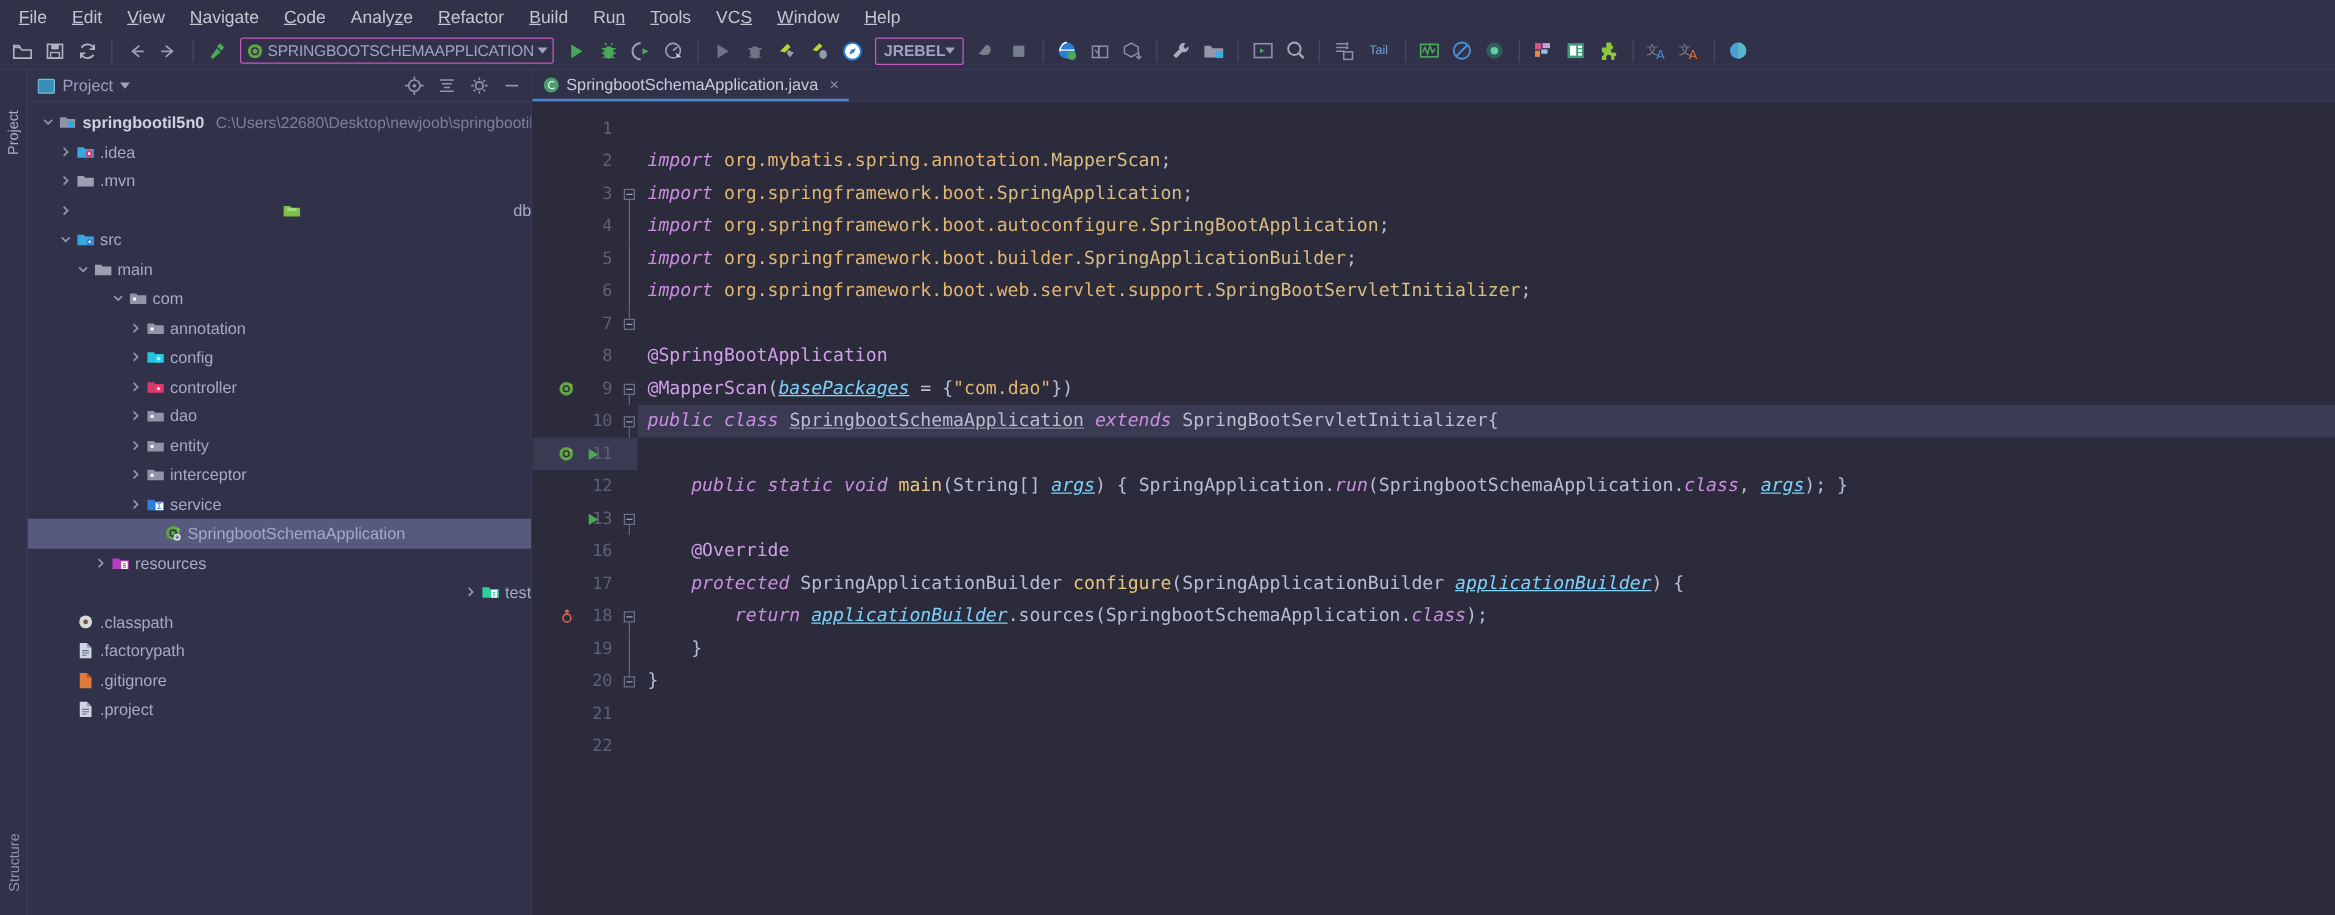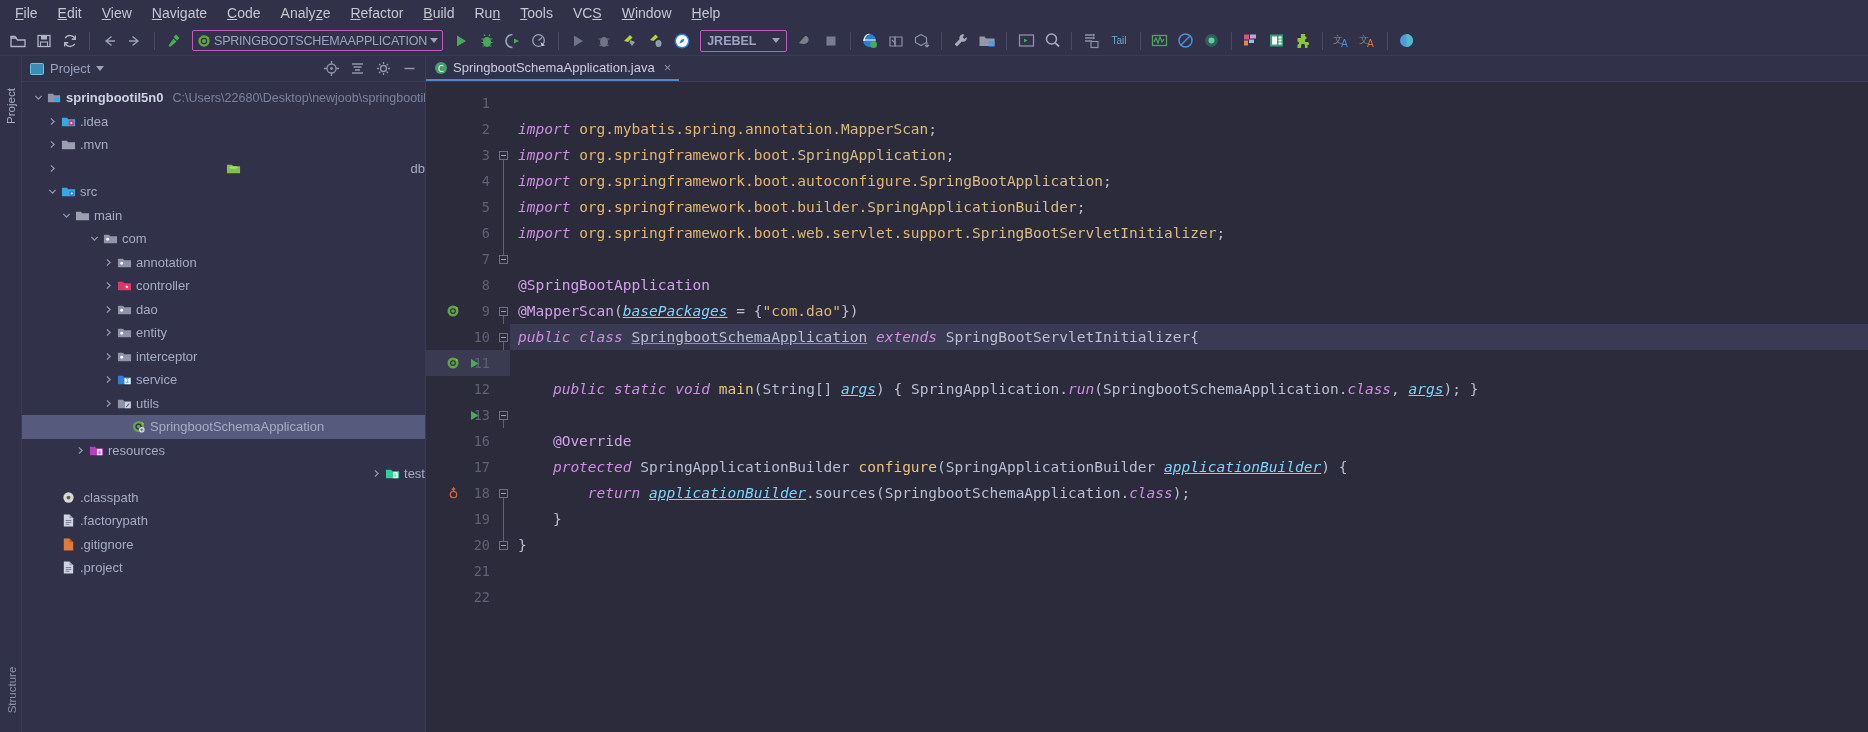--- a/index.html
+++ b/index.html
@@ -77,21 +77,21 @@
     border-left: 4px solid transparent;
     border-right: 4px solid transparent;
     border-top: 5px solid #9fa3c0;
     flex: none;
   }
   .jrebel-box {
     height: 22px;
     border: 1px solid #c05cc0;
     border-radius: 2px;
     display: flex; align-items: center;
-    padding: 0 6px; gap: 16px;
+    padding: 0 6px; gap: 0;
     margin: 16px 4px;
     text-align: center;
   }
   .jrebel-box .jr-label {
     color: #9fa3c0; font-size: 12.5px; font-weight: 600;
   }
   .tail-label { color: #6ea8d8; font-size: 10px; padding: 0 6px; }
 
   
   .body { display: flex; flex: 1; min-height: 0; }
@@ -698,20 +698,35 @@
             <span class="tlabel">annotation</span>
           </div>
           <div class="trow" style="padding-left: 80px;">
             <span class="arrow">
               <svg width="9" height="9" viewBox="0 0 10 10">
                 <path d="M3.2 1.5 6.8 5 3.2 8.5" fill="none" stroke="#9499b3" stroke-width="1.4"></path>
               </svg>
             </span>
             <span class="ficon">
               <svg width="15" height="15" viewBox="0 0 16 16">
+                <path d="M1 4h5.5l1 1.5H15V13H1z" fill="#26c2e0"></path>
+                <circle cx="10.5" cy="9.5" r="3.2" fill="#2bd4ea"></circle>
+                <circle cx="10.5" cy="9.5" r="1.2" fill="#ffffff"></circle>
+              </svg>
+            </span>
+            <span class="tlabel">config</span>
+          </div>
+          <div class="trow" style="padding-left: 80px;">
+            <span class="arrow">
+              <svg width="9" height="9" viewBox="0 0 10 10">
+                <path d="M3.2 1.5 6.8 5 3.2 8.5" fill="none" stroke="#9499b3" stroke-width="1.4"></path>
+              </svg>
+            </span>
+            <span class="ficon">
+              <svg width="15" height="15" viewBox="0 0 16 16">
                 <path d="M1 4h5.5l1 1.5H15V13H1z" fill="#d8386b"></path>
                 <circle cx="10.5" cy="9.5" r="3.2" fill="#ea3b72"></circle>
                 <circle cx="10.5" cy="9.5" r="1.2" fill="#ffffff"></circle>
               </svg>
             </span>
             <span class="tlabel">controller</span>
           </div>
           <div class="trow" style="padding-left: 80px;">
             <span class="arrow">
               <svg width="9" height="9" viewBox="0 0 10 10">
@@ -761,35 +776,20 @@
               </svg>
             </span>
             <span class="ficon">
               <svg width="15" height="15" viewBox="0 0 16 16">
                 <path d="M1 4h5.5l1 1.5H15V13H1z" fill="#2f7fd8"></path>
                 <rect x="8" y="6.5" width="6.5" height="6.5" fill="#ffffff"></rect>
                 <text x="11.2" y="12" font-size="7" fill="#2f7fd8" text-anchor="middle" font-family="DejaVu Sans, sans-serif">Σ</text>
               </svg>
             </span>
             <span class="tlabel">service</span>
-          </div>
-          <div class="trow" style="padding-left: 80px;">
-            <span class="arrow">
-              <svg width="9" height="9" viewBox="0 0 10 10">
-                <path d="M3.2 1.5 6.8 5 3.2 8.5" fill="none" stroke="#9499b3" stroke-width="1.4"></path>
-              </svg>
-            </span>
-            <span class="ficon">
-              <svg width="15" height="15" viewBox="0 0 16 16">
-                <path d="M1 4h5.5l1 1.5H15V13H1z" fill="#8f94a8"></path>
-                <path d="M8.5 6.5h6v6.5h-6z" fill="#cfd4e2"></path>
-                <path d="M10 11.5 13 8" stroke="#5a6070" stroke-width="1.2"></path>
-              </svg>
-            </span>
-            <span class="tlabel">utils</span>
           </div>
           <div class="trow sel" style="padding-left: 94px;">
             <span class="arrow empty">
               <svg width="9" height="9" viewBox="0 0 10 10">
                 <path d="M3.2 1.5 6.8 5 3.2 8.5" fill="none" stroke="#9499b3" stroke-width="1.4"></path>
               </svg>
             </span>
             <span class="ficon">
               <svg width="15" height="15" viewBox="0 0 16 16">
                 <circle cx="8" cy="8" r="6" fill="#5fa544"></circle>

